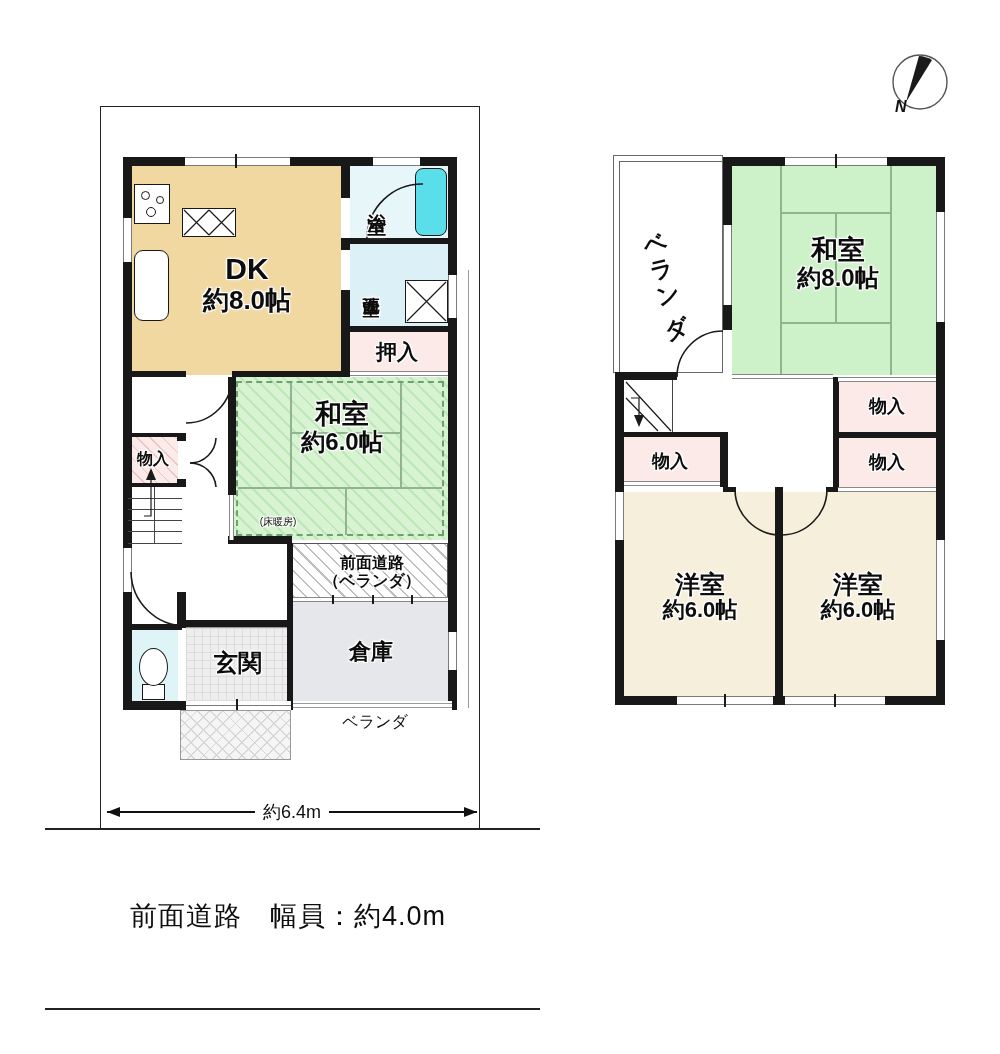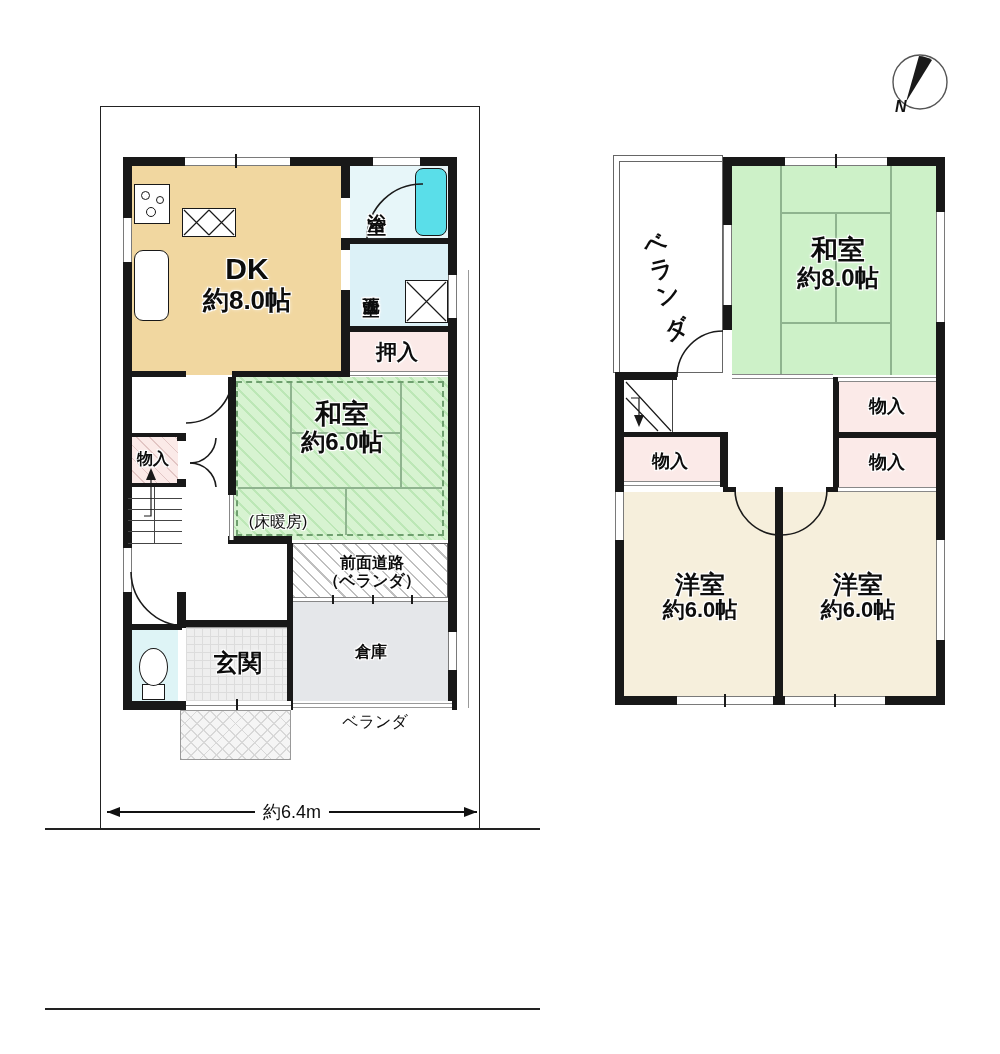--- a/index.html
+++ b/index.html
@@ -193,26 +193,26 @@
     <div>DK</div>
     <div style="font-size:26px;">約8.0帖</div>
   </div>
   <div class="lbl vtext" style="left:377px;top:201px;font-size:19px;">浴室</div>
   <div class="lbl vtext" style="left:371px;top:286px;font-size:17px;">洗面室</div>
   <div class="lbl" style="left:397px;top:352px;font-size:21px;">押入</div>
   <div class="lbl" style="left:342px;top:428px;font-size:27px;">
     <div>和室</div>
     <div style="font-size:24px;">約6.0帖</div>
   </div>
-  <div class="lbl" style="left:278px;top:522px;font-size:16px;font-weight:400;">(床暖房)</div>
+  <div class="lbl" style="left:278px;top:522px;font-size:10px;font-weight:400;">(床暖房)</div>
   <div class="lbl" style="left:372px;top:572px;font-size:16px;">
     <div>前面道路</div>
     <div>（ベランダ）</div>
   </div>
-  <div class="lbl" style="left:371px;top:652px;font-size:16px;">倉庫</div>
+  <div class="lbl" style="left:371px;top:652px;font-size:22px;">倉庫</div>
   <div class="lbl" style="left:238px;top:663px;font-size:24px;">玄関</div>
   <div class="lbl" style="left:153px;top:459px;font-size:16px;">物入</div>
   <div class="lbl" style="left:375px;top:722px;font-size:16px;font-weight:400;">ベランダ</div>
 
   <div class="lbl vtext" style="left:662px;top:272px;font-size:23px;transform:translate(-50%,-50%) rotate(-14deg);">ベランダ</div>
   <div class="lbl" style="left:838px;top:264px;font-size:27px;">
     <div>和室</div>
     <div style="font-size:24px;">約8.0帖</div>
   </div>
   <div class="lbl" style="left:670px;top:461px;font-size:18px;">物入</div>
@@ -226,15 +226,16 @@
     <div>洋室</div>
     <div style="font-size:22px;">約6.0帖</div>
   </div>
 
   <div class="abs" style="left:107px;top:811px;width:370px;height:1.5px;background:#111;"></div>
   <div class="abs" style="left:107px;top:807px;width:0;height:0;border-top:5px solid transparent;border-bottom:5px solid transparent;border-right:13px solid #111;"></div>
   <div class="abs" style="left:464px;top:807px;width:0;height:0;border-top:5px solid transparent;border-bottom:5px solid transparent;border-left:13px solid #111;"></div>
   <div class="lbl" style="left:292px;top:812px;font-size:18px;font-weight:400;background:#fff;padding:0 8px;text-shadow:none;">約6.4m</div>
 
   <div class="abs" style="left:45px;top:828px;width:495px;height:1.5px;background:#222;"></div>
+  <div class="abs" style="left:130px;top:898px;font-size:27px;letter-spacing:1px;color:#0d0d0d;white-space:nowrap;">前面道路　幅員：約4.0m</div>
   <div class="abs" style="left:45px;top:1008px;width:495px;height:1.5px;background:#222;"></div>
 
 </div>
 
 </body></html>

